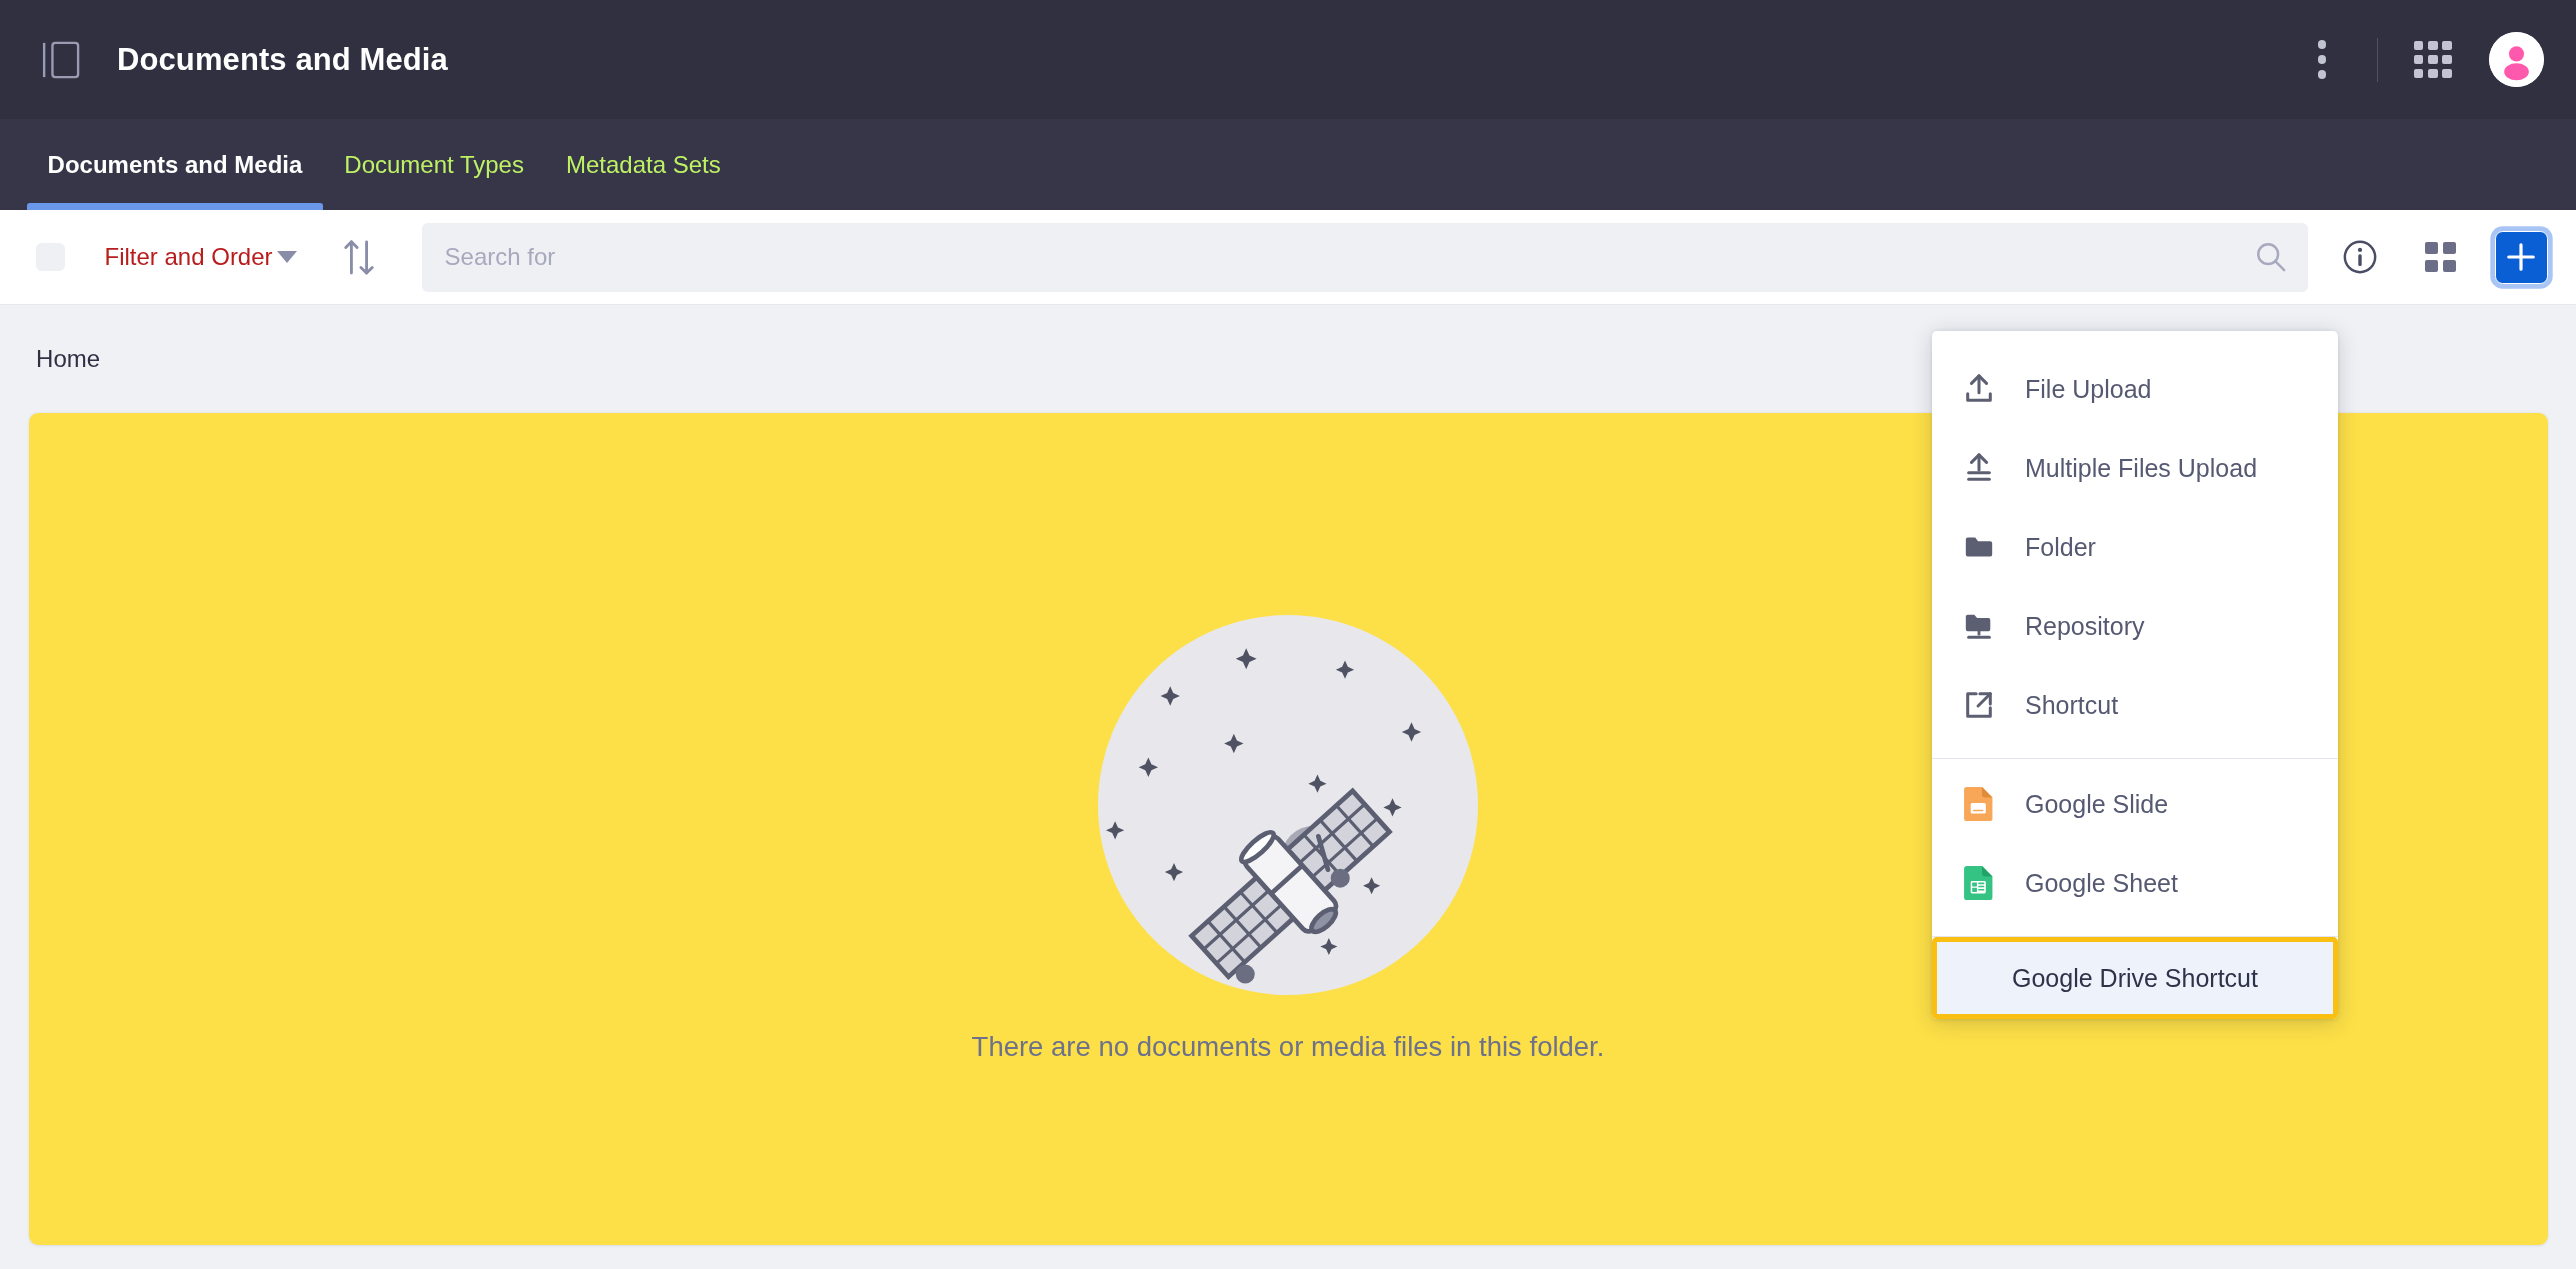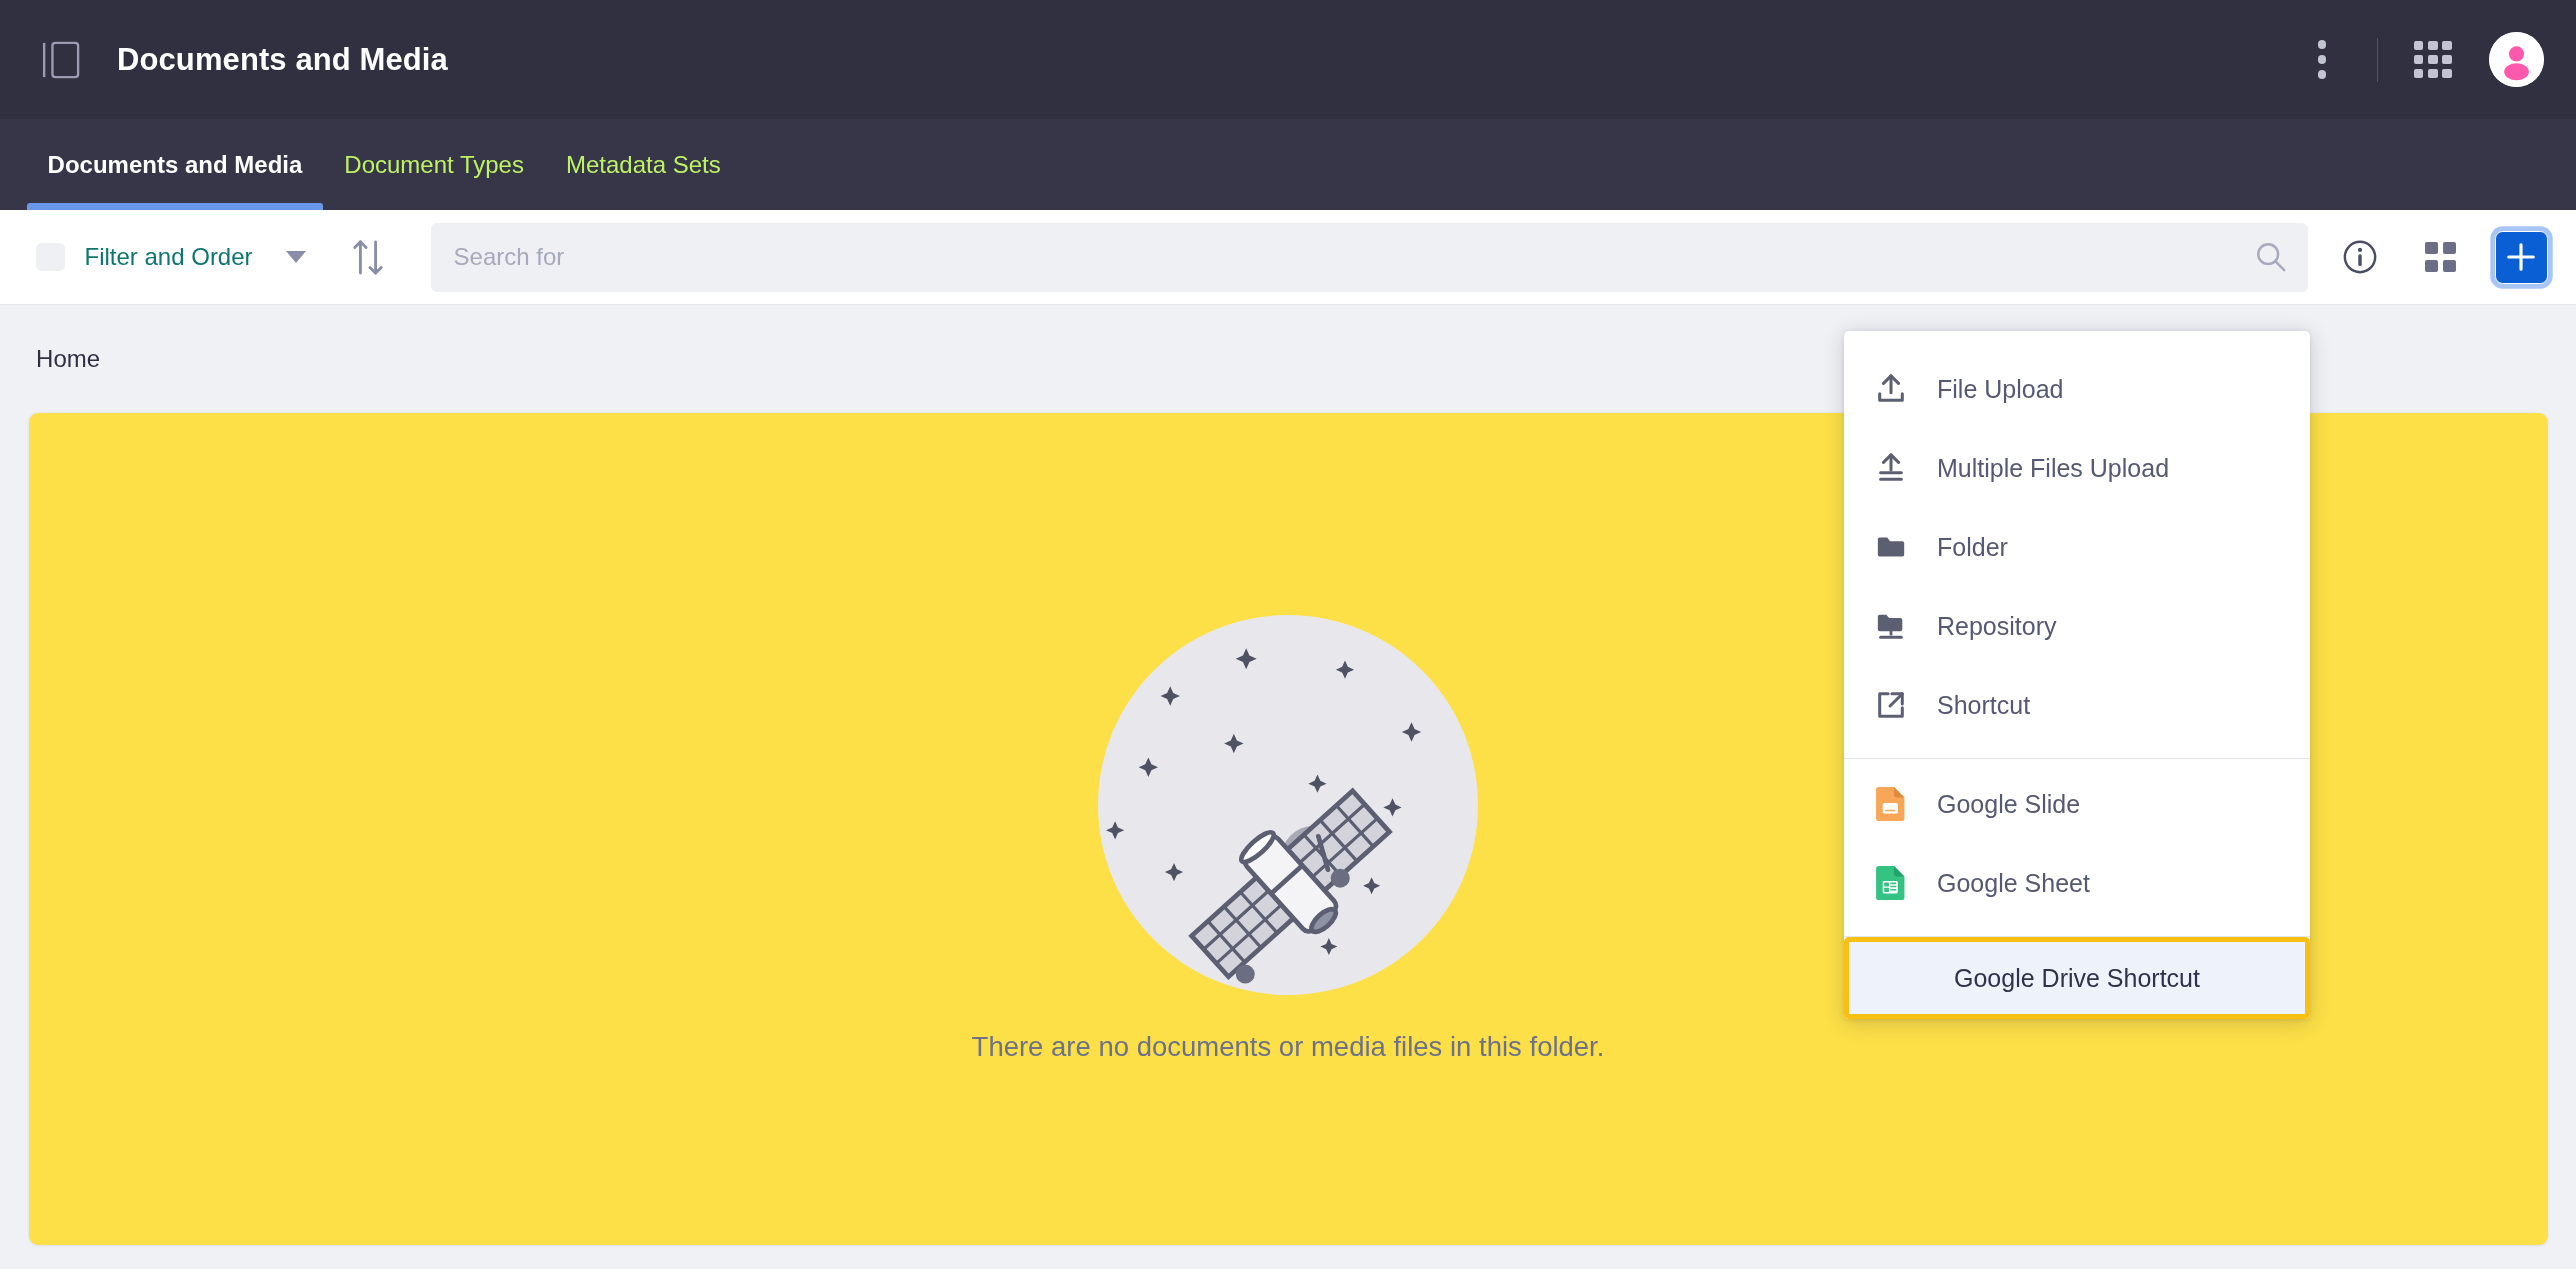--- a/index.html
+++ b/index.html
@@ -100,23 +100,23 @@
     border-bottom: 0.9px solid #e7e7ed;
     position: relative;
     z-index: 28;
   }
   .cb-square {
     width: 28.5px; height: 28.5px; border-radius: 5.7px;
     background: #eff0f4; cursor: pointer;
     flex: 0 0 auto;
   }
   .filter-order {
-    display: flex; align-items: center; gap: 33px;
-    margin-left: 20px; cursor: pointer;
-    color: #0f766e; font-size: 24px;
+    display: flex; align-items: center; gap: 4px;
+    margin-left: 40px; cursor: pointer;
+    color: #b91c1c; font-size: 24px;
   }
   .caret-down {
     width: 0; height: 0;
     border-left: 10.4px solid transparent;
     border-right: 10.4px solid transparent;
     border-top: 12.3px solid #8a8da8;
   }
   .sort-btn {
     margin-left: 36px; width: 53px; height: 53px;
     display: flex; align-items: center; justify-content: center;
@@ -187,22 +187,22 @@
   .empty-illustration { width: 418px; height: 418px; display:block; }
   .empty-text {
     margin-top: 17px;
     font-size: 27.5px;
     color: #6d7189;
   }
 
   
   .menu {
     position: absolute;
-    left: 1844px; top: 331px;
-    width: 466px;
+    left: 1932px; top: 331px;
+    width: 406px;
     background: #ffffff;
     border-radius: 4.7px;
     box-shadow: 0 3.8px 21px rgba(30,30,50,0.19), 0 0.9px 3.8px rgba(30,30,50,0.10);
     z-index: 50;
     padding: 13.3px 0 0 0;
   }
   .menu-group { padding: 5.7px 0 13.3px 0; }
   .menu-sep { height: 0.9px; background: #e4e5ec; margin: 0; }
   .menu-item {
     display: flex; align-items: center;

